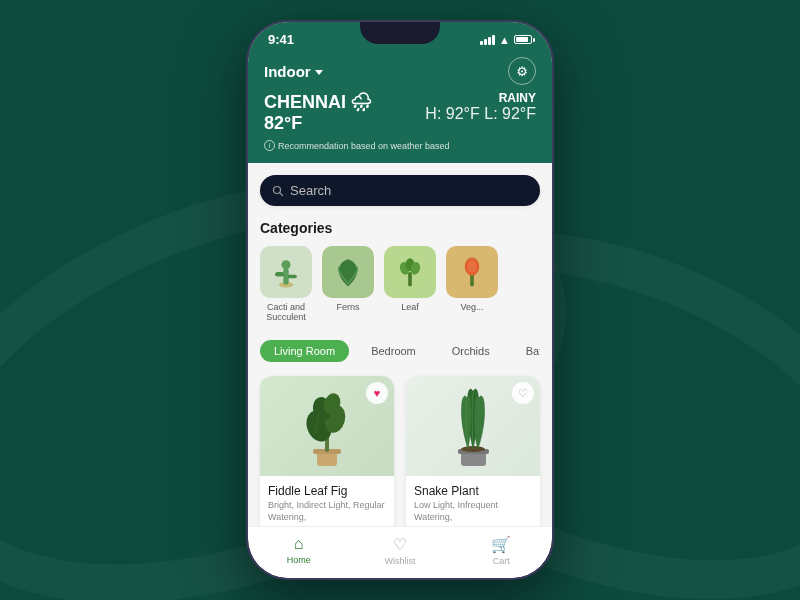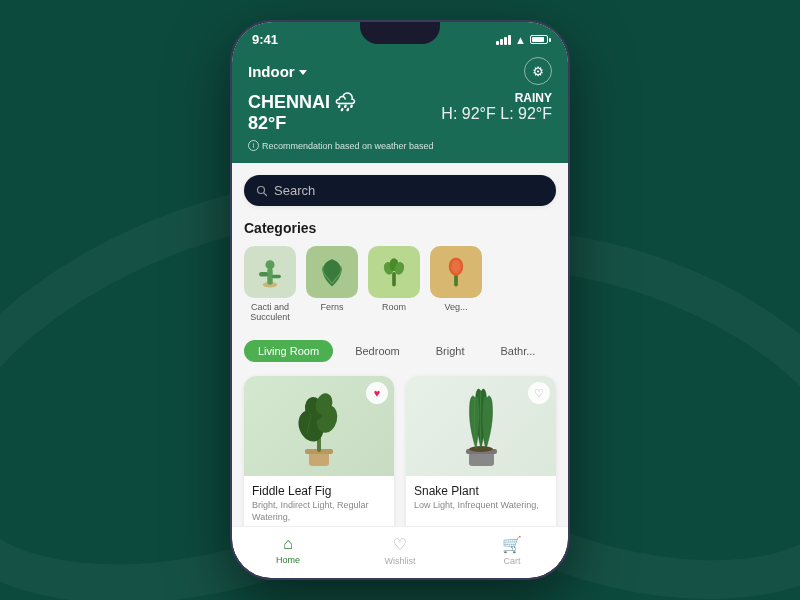--- a/index.html
+++ b/index.html
@@ -38,21 +38,21 @@
       height: 250px;
       border-radius: 50%;
       border: 40px solid rgba(255,255,255,0.04);
       top: 250px;
       right: -100px;
       transform: rotate(20deg);
     }
 
     
     .phone {
-      width: 340px;
+      width: 308px;
       height: 560px;
       background: #1a1a2e;
       border-radius: 42px;
       border: 2px solid #3a3a5a;
       overflow: hidden;
       position: relative;
       box-shadow: 0 20px 60px rgba(0,0,0,0.5);
     }
     .phone-inner {
       width: 100%;
@@ -514,21 +514,21 @@
         <div class="category-item">
           <div class="category-img" style="background:#b8d890;">
             <svg class="category-plant" viewBox="0 0 44 44" fill="none">
               <rect width="44" height="44" rx="8" fill="#b8d890"></rect>
               <rect x="20" y="22" width="4" height="16" rx="2" fill="#4a7a2a"></rect>
               <ellipse cx="16" cy="18" rx="5" ry="7" fill="#5a9a3a" transform="rotate(-15 16 18)"></ellipse>
               <ellipse cx="22" cy="14" rx="5" ry="7" fill="#4a8a2a"></ellipse>
               <ellipse cx="28" cy="18" rx="5" ry="7" fill="#5a9a3a" transform="rotate(15 28 18)"></ellipse>
             </svg>
           </div>
-          <span class="category-label">Room</span>
+          <span class="category-label">Leaf</span>
         </div>
 
         <div class="category-item">
           <div class="category-img" style="background:#d8b870;">
             <svg class="category-plant" viewBox="0 0 44 44" fill="none">
               <rect width="44" height="44" rx="8" fill="#d8b870"></rect>
               <rect x="20" y="20" width="4" height="18" rx="2" fill="#4a7a2a"></rect>
               <ellipse cx="22" cy="16" rx="8" ry="10" fill="#e06030"></ellipse>
               <ellipse cx="22" cy="16" rx="5" ry="7" fill="#e87040"></ellipse>
             </svg>
@@ -538,21 +538,21 @@
       </div>
 
       <div class="room-tabs">
         <div class="room-tab active">
           <span>Living Room</span>
         </div>
         <div class="room-tab inactive">
           <span>Bedroom</span>
         </div>
         <div class="room-tab inactive">
-          <span>Bright</span>
+          <span>Orchids</span>
         </div>
         <div class="room-tab inactive">
           <span>Bathr...</span>
         </div>
       </div>
 
       <div class="products-grid">
 
         <div class="product-card">
           <div class="product-img plant-bg-1">

